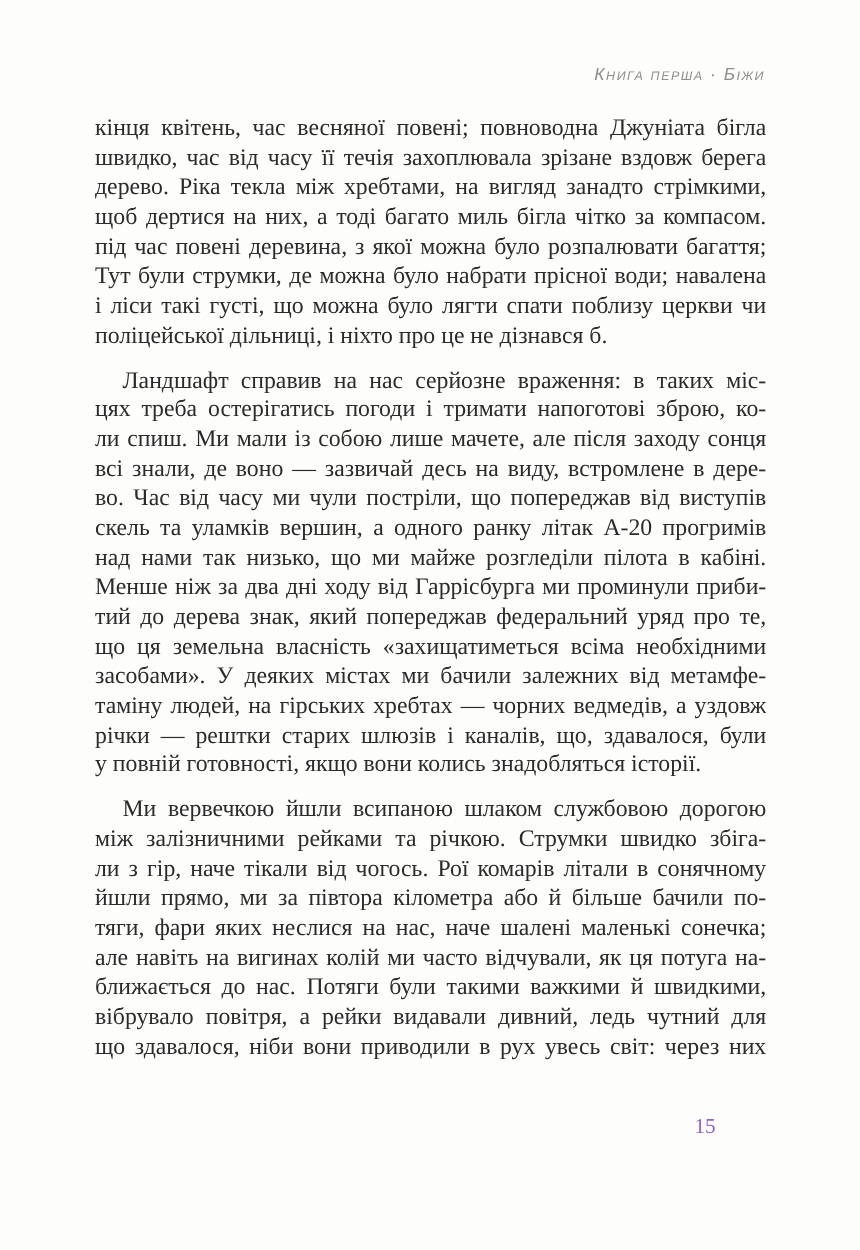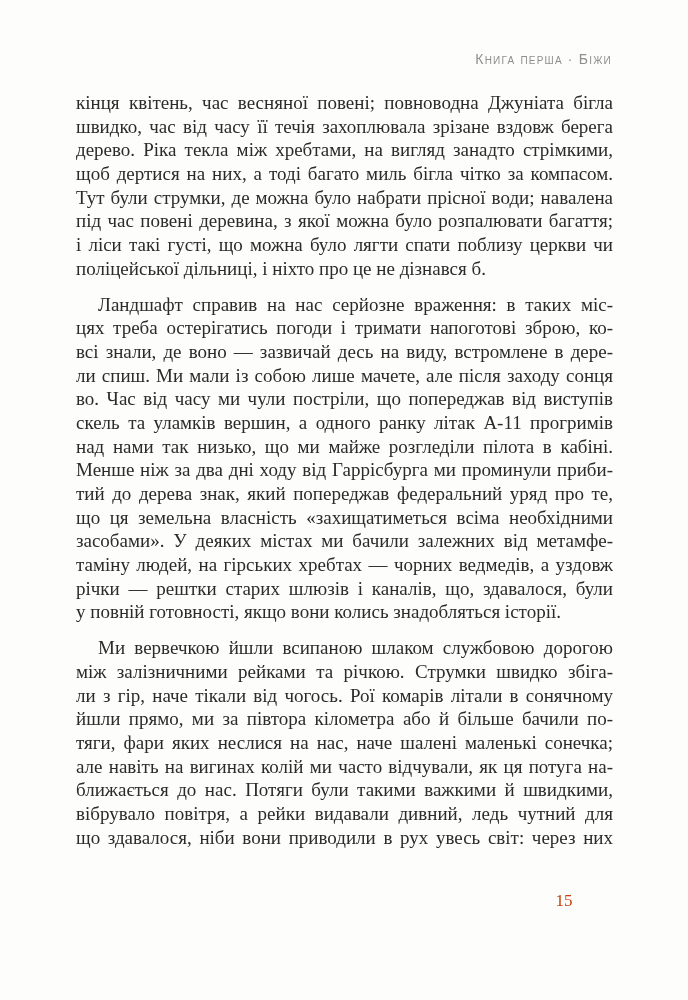--- a/index.html
+++ b/index.html
@@ -22,20 +22,21 @@
   .running-header {
     position: absolute;
     top: 51px;
     right: 76px;
     font-family: "Liberation Sans", "DejaVu Sans", sans-serif;
     font-variant: small-caps;
     font-size: 14px;
     letter-spacing: 1.2px;
     color: #8e8e8e;
     white-space: nowrap;
+    font-style: italic;
   }
   .text-block {
     position: absolute;
     left: 76px;
     top: 91px;
     width: 537px;
     color: #2b2b2b;
   }
   .para {
     margin: 0;
@@ -60,49 +61,49 @@
     text-indent: 22px;
     margin-top: 12px;
   }
   .page-number {
     position: absolute;
     left: 549px;
     top: 891px;
     width: 30px;
     text-align: center;
     font-size: 17px;
-    color: #c2410c;
+    color: #8b5cf6;
     font-family: "Liberation Serif", "DejaVu Serif", serif;
   }
 </style>
 </head>
 <body>
 
 <div class="book-page">
 
   <div class="running-header">Книга перша · Біжи</div>
 
   <div class="text-block">
       <div class="para">
         <span class="line">кінця квітень, час весняної повені; повноводна Джуніата бігла</span>
         <span class="line">швидко, час від часу її течія захоплювала зрізане вздовж берега</span>
         <span class="line">дерево. Ріка текла між хребтами, на вигляд занадто стрімкими,</span>
         <span class="line">щоб дертися на них, а тоді багато миль бігла чітко за компасом.</span>
+        <span class="line">під час повені деревина, з якої можна було розпалювати багаття;</span>
         <span class="line">Тут були струмки, де можна було набрати прісної води; навалена</span>
-        <span class="line">під час повені деревина, з якої можна було розпалювати багаття;</span>
         <span class="line">і ліси такі густі, що можна було лягти спати поблизу церкви чи</span>
         <span class="line para-end">поліцейської дільниці, і ніхто про це не дізнався б.</span>
       </div>
       <div class="para">
         <span class="line indent">Ландшафт справив на нас серйозне враження: в таких міс-</span>
         <span class="line">цях треба остерігатись погоди і тримати напоготові зброю, ко-</span>
+        <span class="line">ли спиш. Ми мали із собою лише мачете, але після заходу сонця</span>
         <span class="line">всі знали, де воно — зазвичай десь на виду, встромлене в дере-</span>
-        <span class="line">ли спиш. Ми мали із собою лише мачете, але після заходу сонця</span>
         <span class="line">во. Час від часу ми чули постріли, що попереджав від виступів</span>
-        <span class="line">скель та уламків вершин, а одного ранку літак А-11 прогримів</span>
+        <span class="line">скель та уламків вершин, а одного ранку літак А-20 прогримів</span>
         <span class="line">над нами так низько, що ми майже розгледіли пілота в кабіні.</span>
         <span class="line">Менше ніж за два дні ходу від Гаррісбурга ми проминули приби-</span>
         <span class="line">тий до дерева знак, який попереджав федеральний уряд про те,</span>
         <span class="line">що ця земельна власність «захищатиметься всіма необхідними</span>
         <span class="line">засобами». У деяких містах ми бачили залежних від метамфе-</span>
         <span class="line">таміну людей, на гірських хребтах — чорних ведмедів, а уздовж</span>
         <span class="line">річки — рештки старих шлюзів і каналів, що, здавалося, були</span>
         <span class="line para-end">у повній готовності, якщо вони колись знадобляться історії.</span>
       </div>
       <div class="para">

